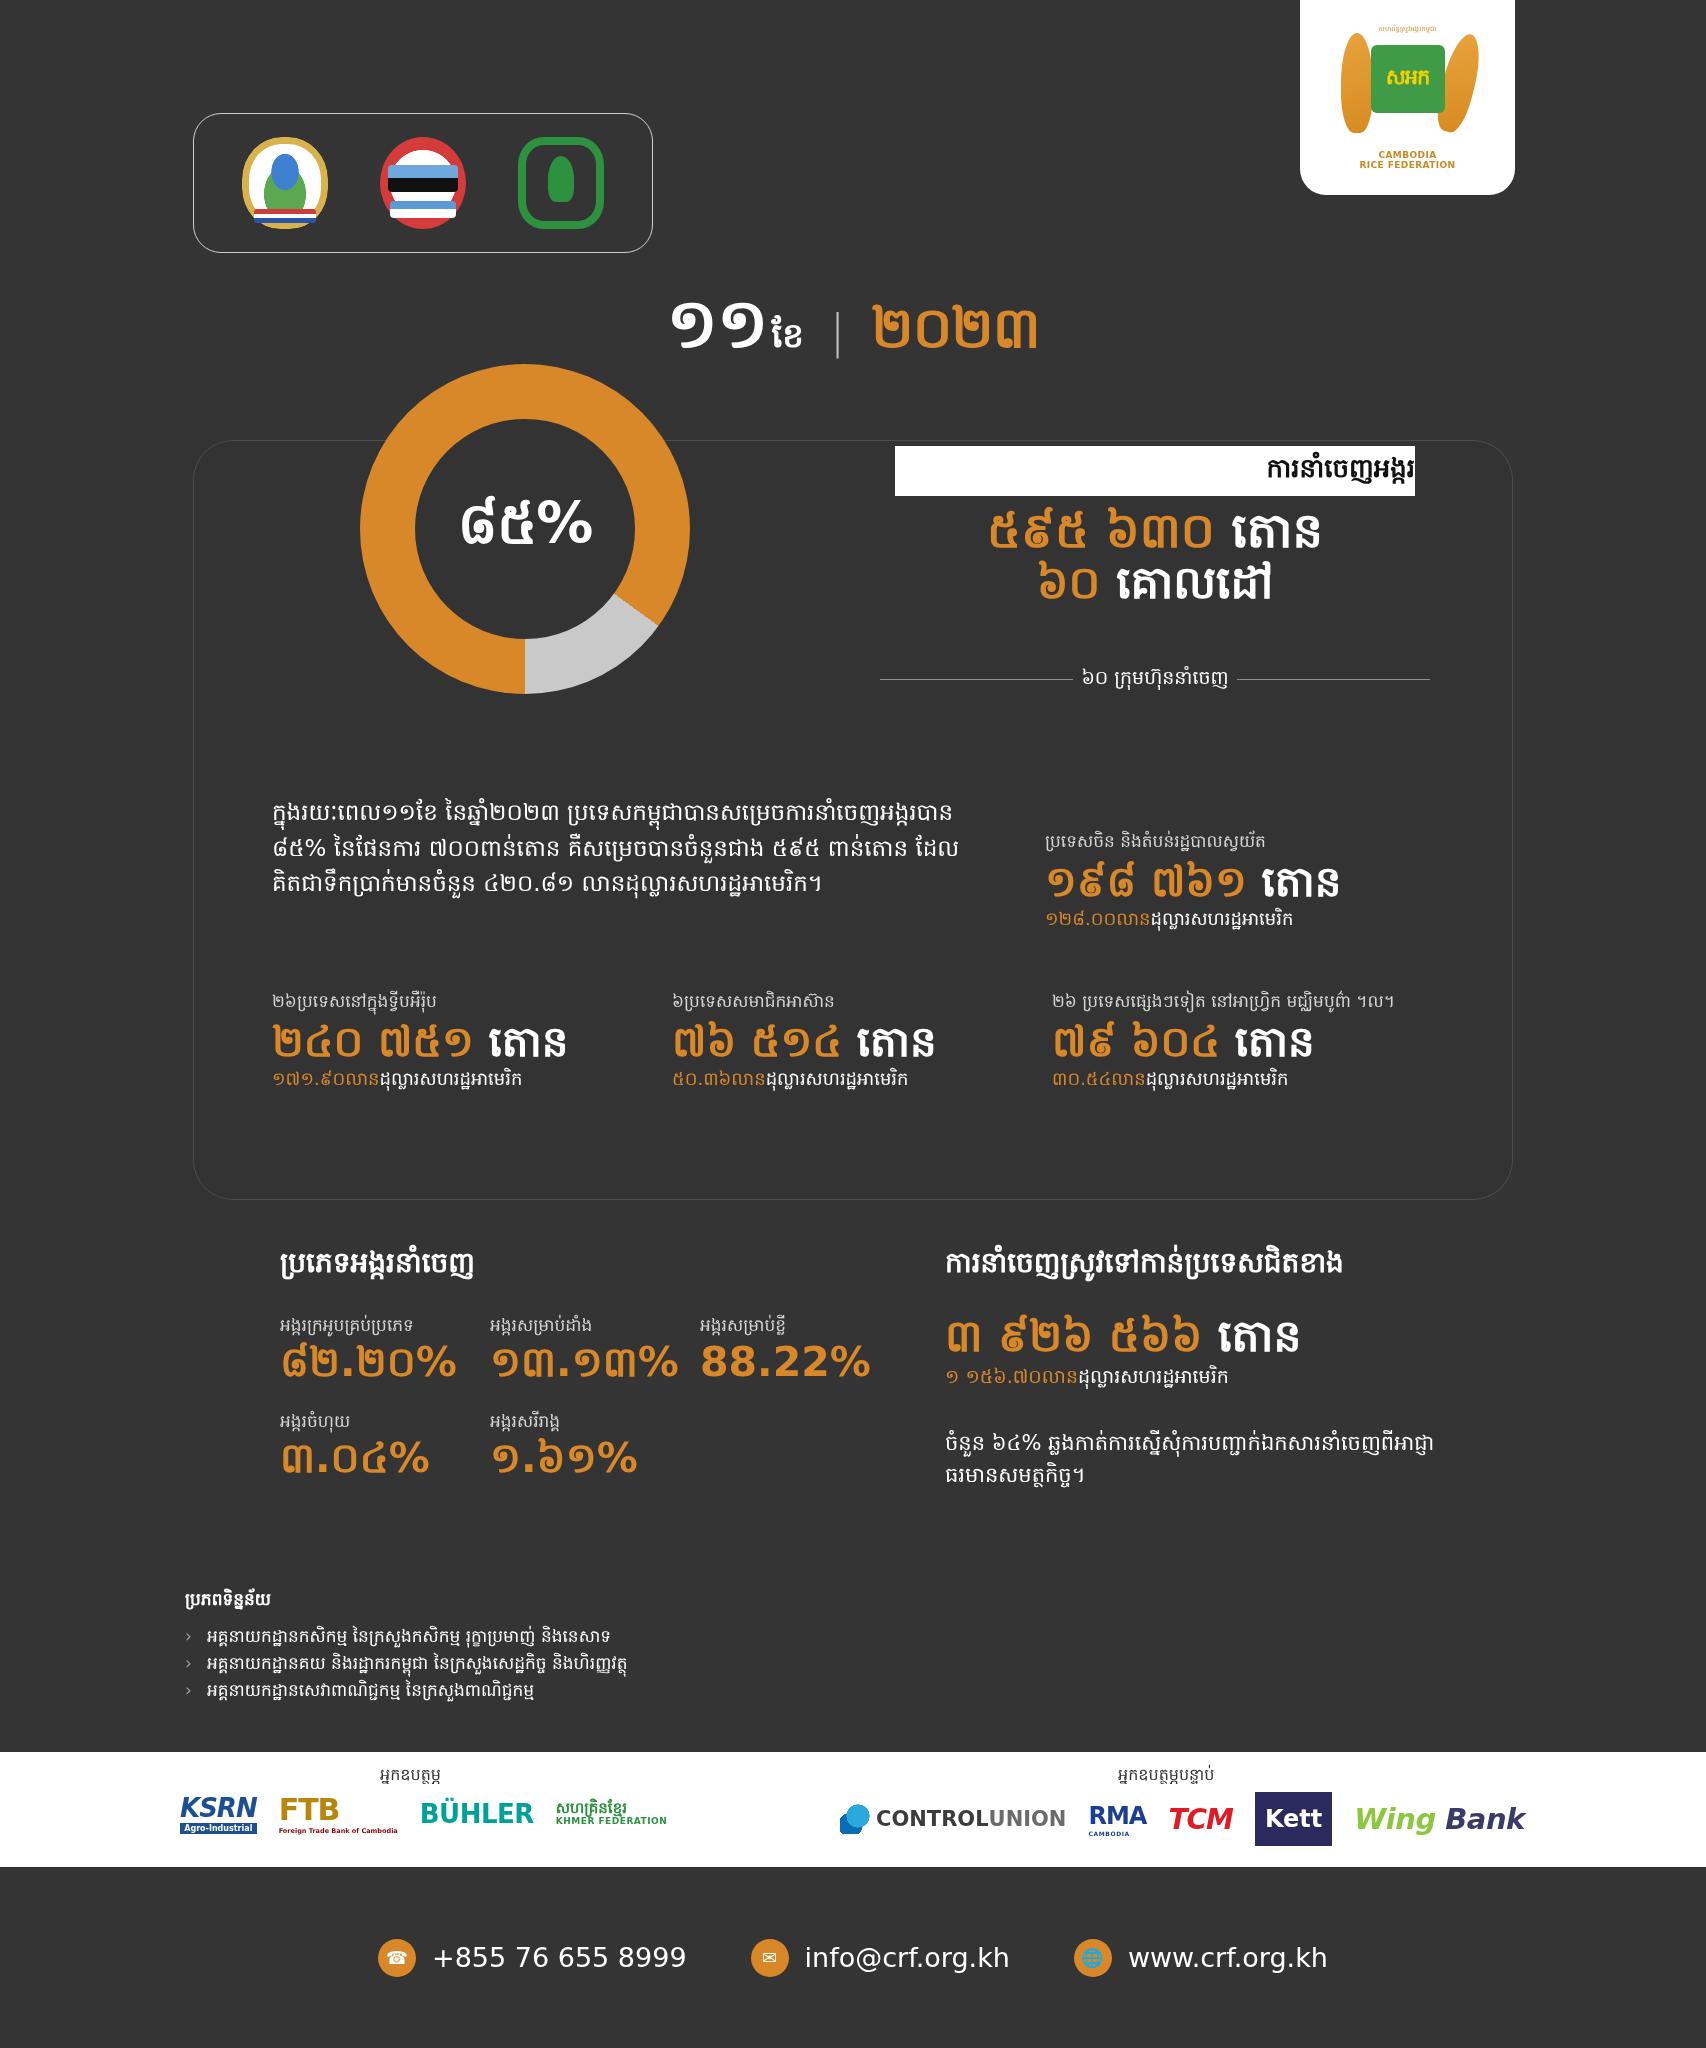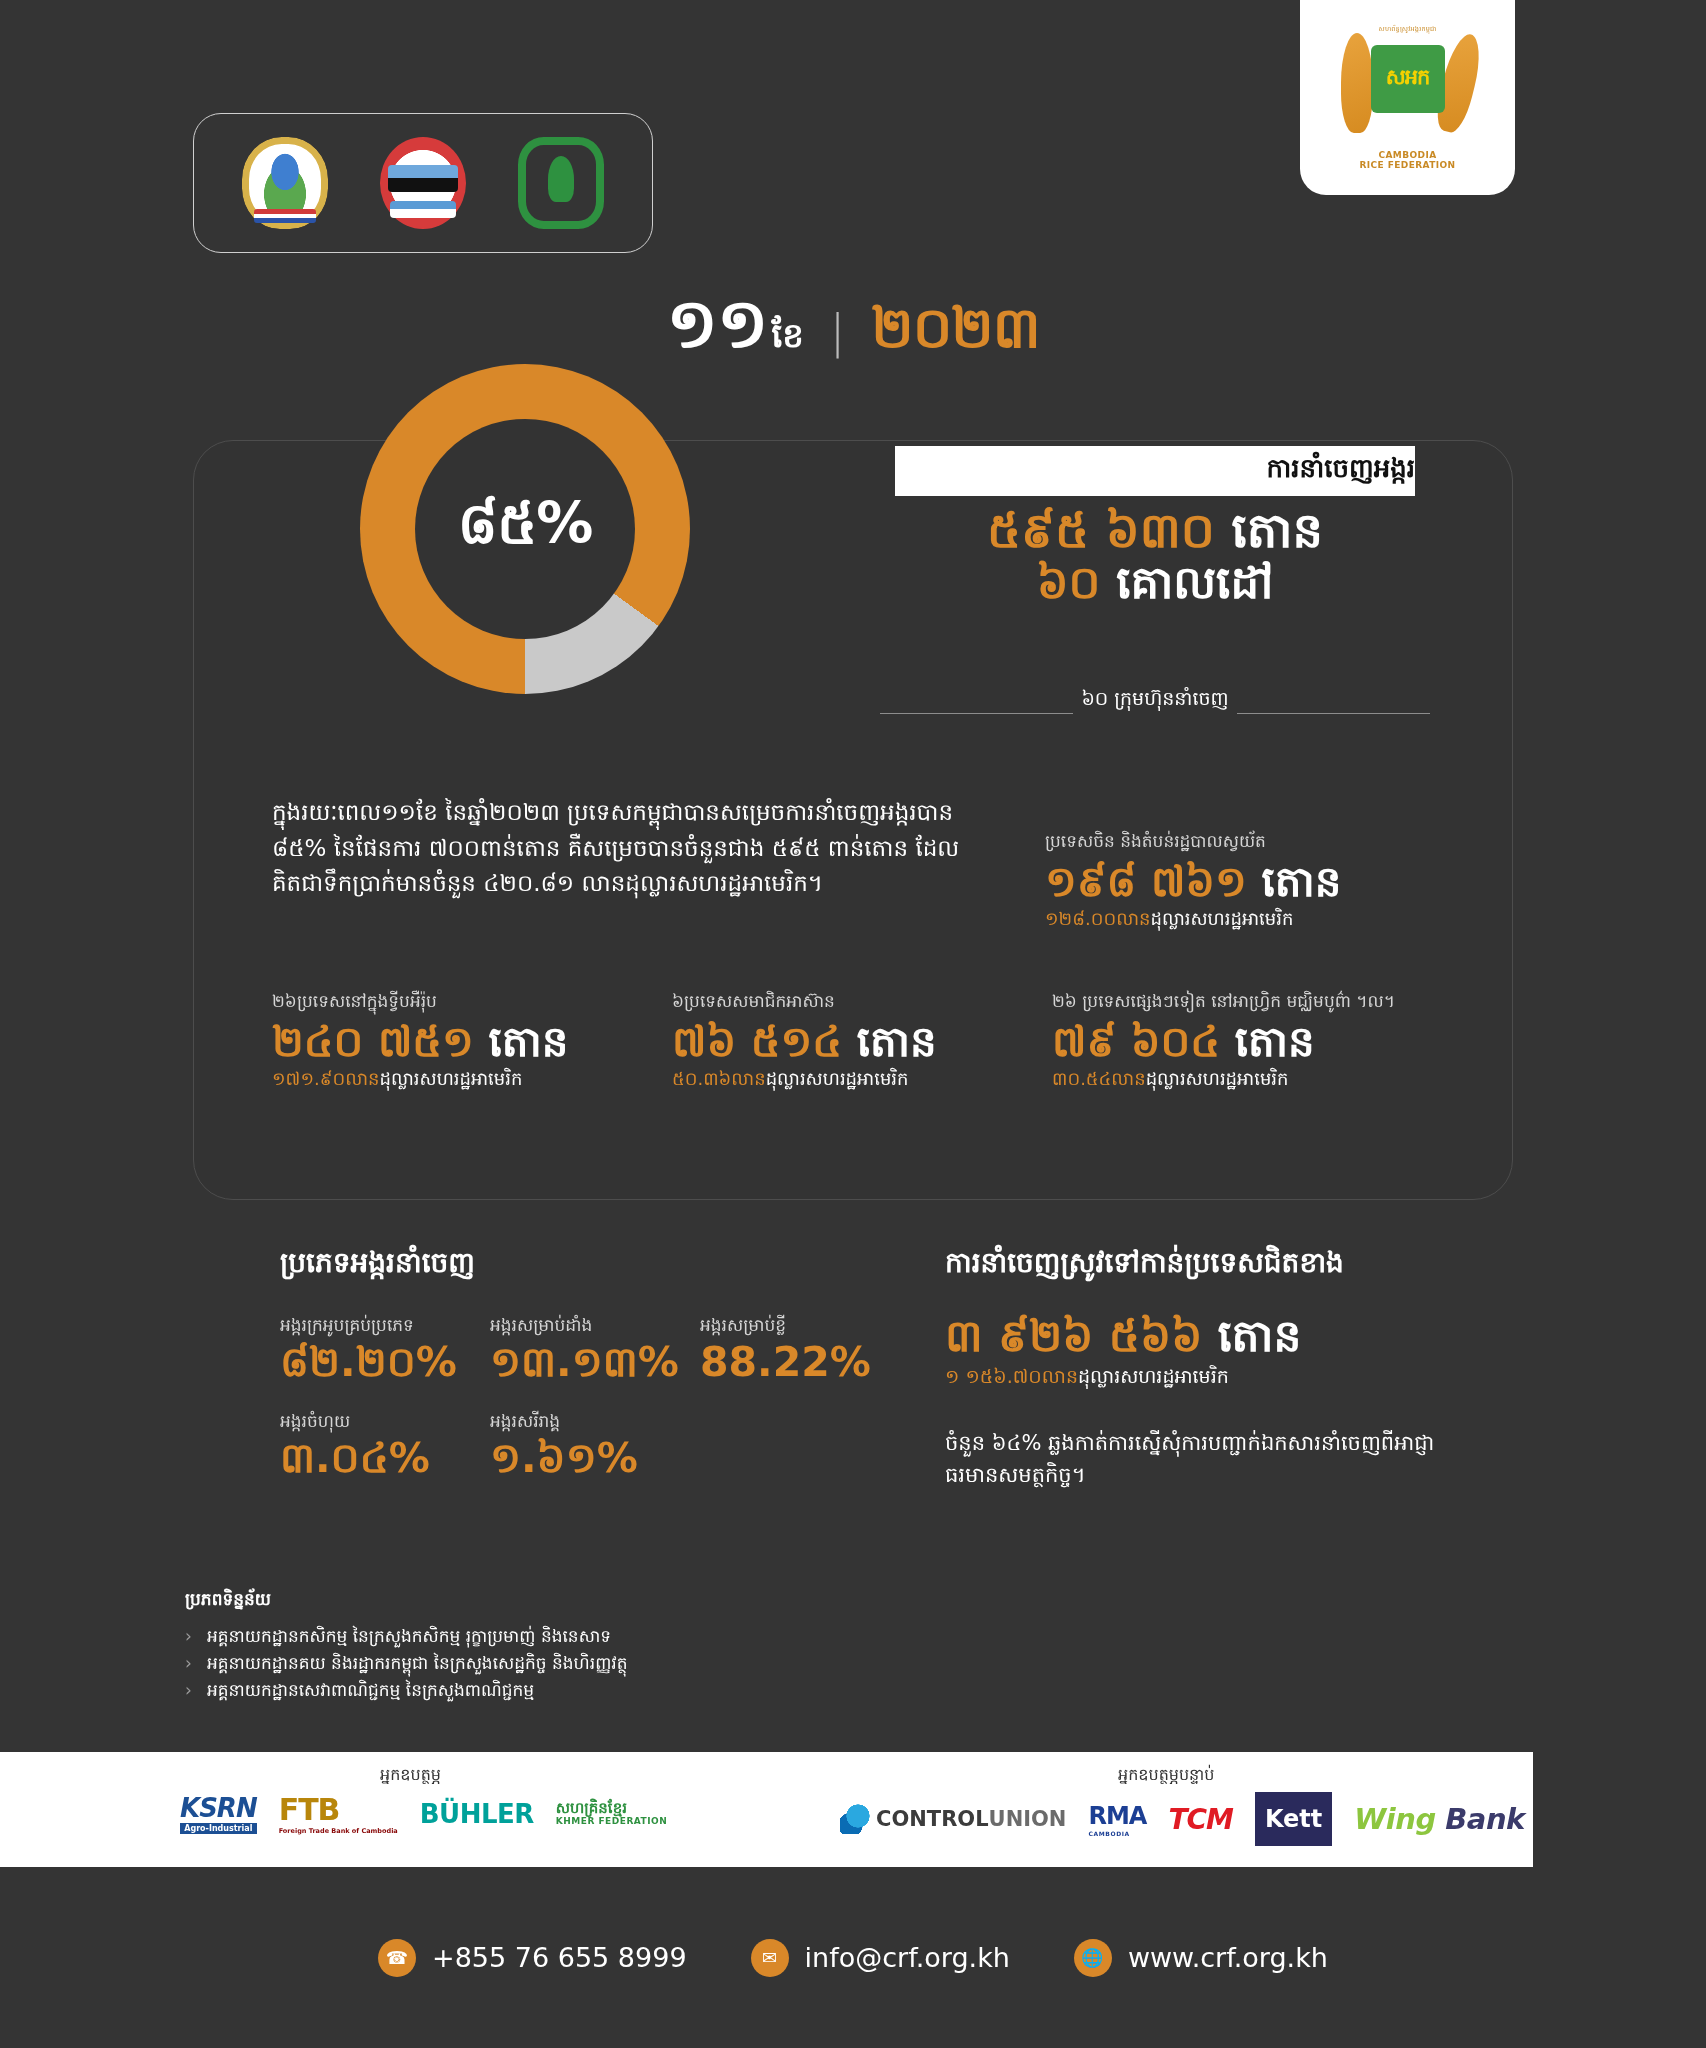--- a/index.html
+++ b/index.html
@@ -155,22 +155,22 @@
   .big-figure {
     position: absolute; left: 880px; top: 505px; width: 550px;
     text-align: center; line-height: 1.08;
   }
   .big-figure .l1 { font-size: 48px; font-weight: 700; color: #d98829; }
   .big-figure .l1 .w { color: #ffffff; }
   .big-figure .l2 { font-size: 45px; font-weight: 700; color: #d98829; margin-top: 2px; }
   .big-figure .l2 .w { color: #ffffff; }
 
   .sub-rule {
-    position: absolute; left: 880px; top: 686px; width: 550px;
-    display: flex; align-items: flex-end; gap: 8px;
+    position: absolute; left: 880px; top: 665px; width: 550px;
+    display: flex; align-items: center; gap: 8px;
   }
   .sub-rule .ln { flex: 1; height: 1px; background: #8d8d8d; }
   .sub-rule .tx { font-size: 19px; color: #ffffff; white-space: nowrap; }
 
   
   .para {
     position: absolute; left: 272px; top: 795px; width: 720px;
     font-size: 23px; line-height: 1.55; color: #ffffff;
   }
 
@@ -213,21 +213,21 @@
   .right-lower .note { font-size: 21px; color: #ffffff; margin-top: 36px; line-height: 1.5; }
 
   
   .sources { position: absolute; left: 185px; top: 1588px; width: 800px; }
   .sources .hd { font-size: 17px; font-weight: 700; color: #ffffff; margin-bottom: 10px; }
   .sources .row { display: flex; font-size: 17px; color: #ffffff; line-height: 1.6; }
   .sources .chev { width: 22px; color: #9a9a9a; }
 
   
   .sponsors {
-    position: absolute; left: 0; top: 1752px; width: 1533px; height: 115px;
+    position: absolute; left: 0; top: 1752px; width: 1706px; height: 115px;
     background: #ffffff;
   }
   .sp-cap { position: absolute; font-size: 16px; color: #333; top: 12px; }
   .sp-cap.gold { left: 380px; }
   .sp-cap.silver { left: 1118px; }
   .sp-logos { position: absolute; top: 40px; display: flex; align-items: center; gap: 22px; }
   .sp-logos.gold { left: 180px; }
   .sp-logos.silver { left: 840px; }
   .logo { display: flex; align-items: center; font-weight: 800; }
   .lg-ksrn { color: #1c4f94; font-size: 26px; font-style: italic; letter-spacing: -1px; }

